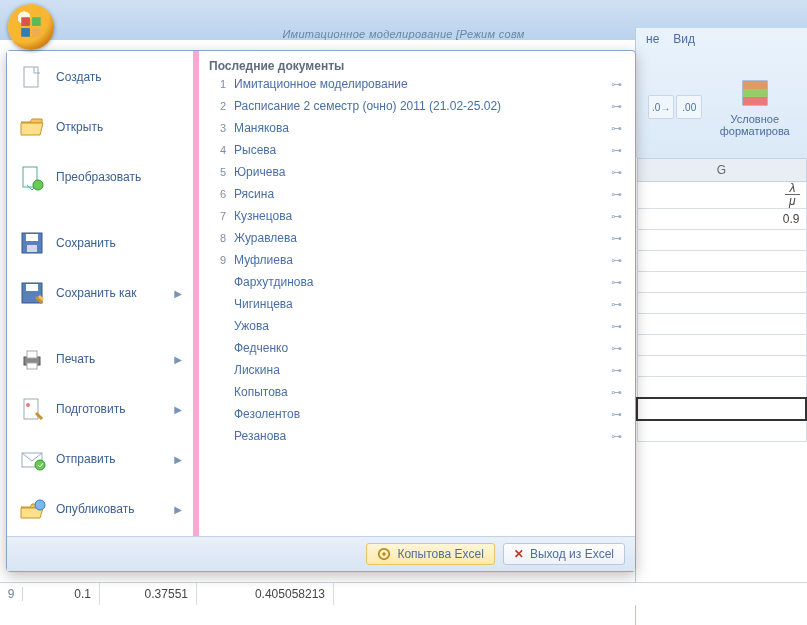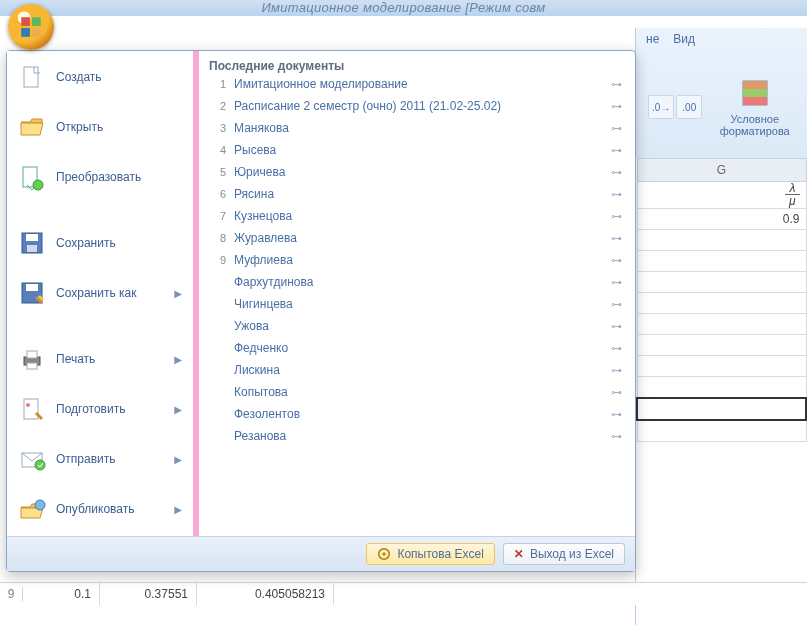--- a/index.html
+++ b/index.html
@@ -1,17 +1,17 @@
 <!DOCTYPE html>
 <html><head>
 <meta charset="utf-8">
 <style>
 html,body{margin:0;padding:0;font-family:"Segoe UI",Tahoma,sans-serif;font-size:12px;background:#d6e5f5;color:#444}
 .frame{width:807px;height:625px;position:relative;overflow:hidden;background:#fff}
-.titlebar{height:16px;background:linear-gradient(#cfe0f3,#bad3ed);color:#6a85a6;display:flex;justify-content:center;align-items:flex-start;font-style:italic;font-size:13px;letter-spacing:.3px}
+.titlebar{height:40px;background:linear-gradient(#cfe0f3,#bad3ed);color:#6a85a6;display:flex;justify-content:center;align-items:flex-end;font-style:italic;font-size:11px;letter-spacing:.3px}
 .orb{position:absolute;left:8px;top:4px;width:46px;height:46px;border-radius:50%;background:radial-gradient(circle at 35% 30%,#fff8e0 0 14%,#f7b733 15% 55%,#b35b00 90%);box-shadow:0 1px 4px rgba(0,0,0,.4);z-index:30;display:flex;align-items:center;justify-content:center}
 .orb svg{width:26px;height:26px}
 .ribbon{position:absolute;right:0;top:28px;left:635px;height:130px;background:linear-gradient(#eaf3fc,#dbe9f7);border-left:1px solid #b8cde4;display:flex;flex-direction:column}
 .ribbon-tabs{height:24px;display:flex;gap:14px;padding:4px 10px 0;color:#4b6ca0;font-size:12px}
 .ribbon-tab{cursor:pointer}
 .ribbon-body{flex:1;display:flex;align-items:center;justify-content:space-around;padding:6px}
 .ribbtn{display:flex;flex-direction:column;align-items:center;gap:4px;color:#4b6ca0;font-size:11px;text-align:center;padding:4px;border:1px solid transparent;border-radius:3px}
 .ribbtn .ic{width:32px;height:32px}
 .smallbtns{display:flex;gap:2px}
 .smallbtn{width:24px;height:22px;border:1px solid #c7d7ea;background:#f0f6fc;border-radius:2px;display:flex;align-items:center;justify-content:center;color:#4b71a8;font-size:10px}

